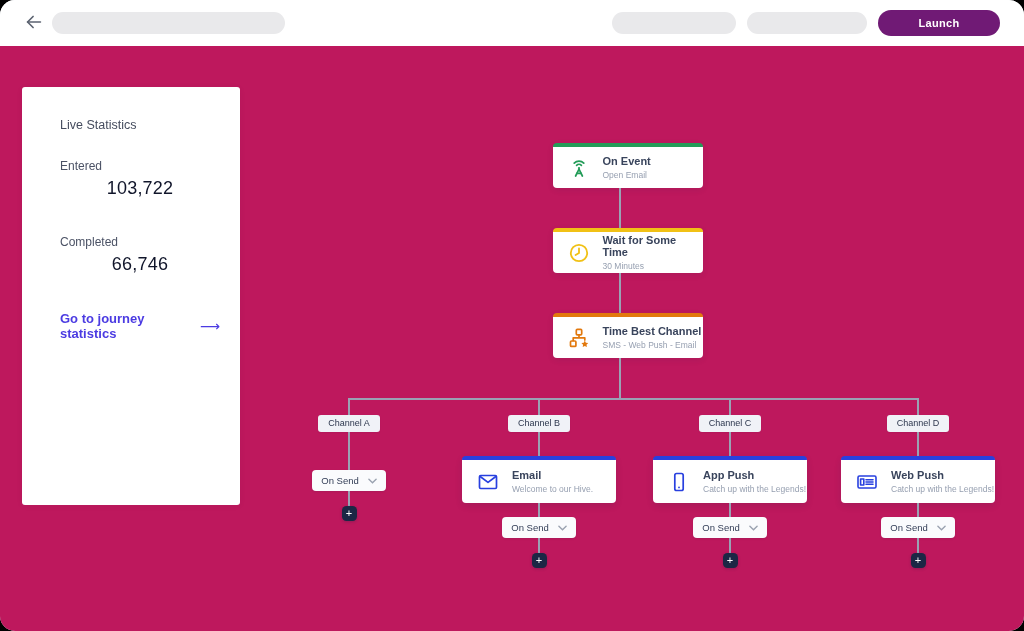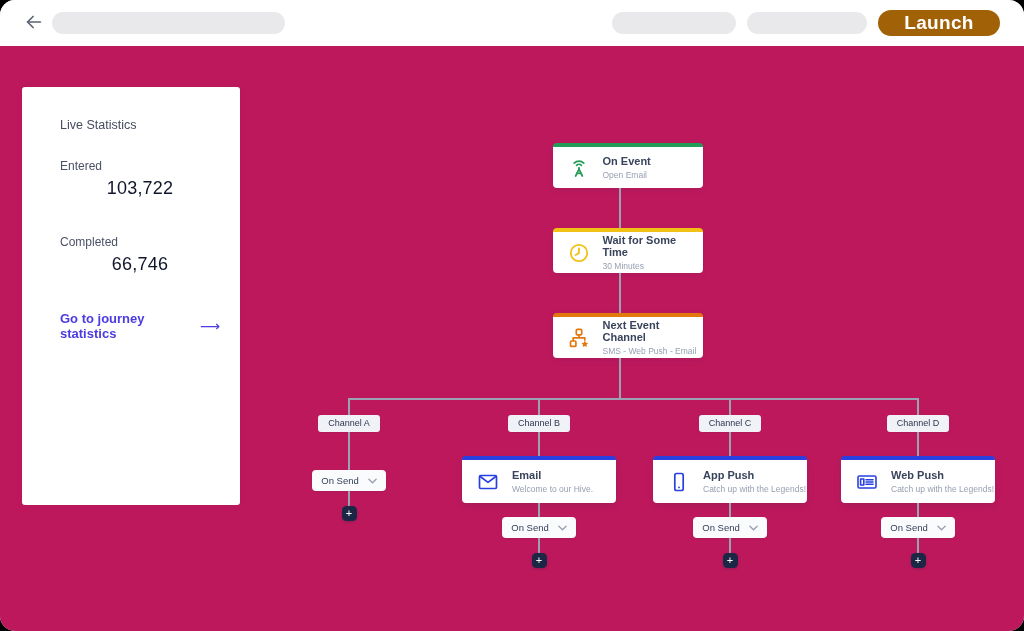--- a/index.html
+++ b/index.html
@@ -6,21 +6,21 @@
   .screen{position:relative;width:1024px;height:631px;background:#edf0f6;border-radius:15px;overflow:hidden;}
 
   
   .topbar{position:absolute;top:0;left:0;right:0;height:46px;background:#ffffff;border-bottom:1px solid #e9ecf2;display:flex;align-items:center;}
   .back-btn{margin-left:22px;width:24px;height:24px;border:none;background:transparent;cursor:pointer;display:flex;align-items:center;justify-content:center;padding:0;}
   .skeleton{background:#e9e9eb;border-radius:12px;height:22px;}
   .skel-title{margin-left:6px;width:233px;}
   .topbar-right{margin-left:auto;margin-right:24px;display:flex;align-items:center;gap:11px;}
   .skel-sm1{width:124px;}
   .skel-sm2{width:120px;}
-  .launch-btn{width:122px;height:26px;border:none;border-radius:14px;background:#a16207;color:#fff;font-size:19px;font-weight:700;letter-spacing:.3px;font-family:"Liberation Sans",sans-serif;cursor:pointer;}
+  .launch-btn{width:122px;height:26px;border:none;border-radius:14px;background:#701a75;color:#fff;font-size:11px;font-weight:700;letter-spacing:.3px;font-family:"Liberation Sans",sans-serif;cursor:pointer;}
 
   
   .canvas{position:absolute;top:46px;left:0;width:1024px;height:585px;background:#be185d;}
 
   
   .stats-card{position:absolute;left:22px;top:41px;width:218px;height:418px;background:#fff;border-radius:3px;box-shadow:0 1px 6px rgba(30,40,70,.06);box-sizing:border-box;padding:31px 20px 0 38px;}
   .stats-title{font-size:12.5px;color:#454c5e;margin-bottom:27px;}
   .stat-item{margin-bottom:36px;}
   .stat-label{font-size:12px;color:#4b5265;margin-bottom:5px;}
   .stat-value{font-size:18px;font-weight:400;color:#10152a;letter-spacing:.2px;text-align:center;}
@@ -132,21 +132,21 @@
       <div class="flow-node node-split">
         <span class="node-icon icon-orange">
           <svg width="24" height="24" viewBox="0 0 24 24" fill="none" stroke="currentColor" stroke-width="1.7" stroke-linecap="round" stroke-linejoin="round">
             <rect x="9.3" y="3.4" width="5.4" height="5.4" rx="1"></rect>
             <path d="M12 8.8v3M6.2 11.8h11.6M6.2 11.8v2.6M17.8 11.8v2.2"></path>
             <rect x="3.5" y="15" width="5.4" height="5.4" rx="1"></rect>
             <path d="M17.8 14.6l1.05 2.13 2.35.34-1.7 1.66.4 2.34-2.1-1.1-2.1 1.1.4-2.34-1.7-1.66 2.35-.34z" fill="currentColor" stroke="none"></path>
           </svg>
         </span>
         <span class="node-text">
-          <span class="node-title">Next Event Channel</span>
+          <span class="node-title">Time Best Channel</span>
           <span class="node-sub">SMS - Web Push - Email</span>
         </span>
       </div>
       <div class="vline" style="height:40px"></div>
     </div>
 
     <div class="hline"></div>
 
     <div class="branch" style="left:272px">
       <div class="vline" style="height:17px"></div>

